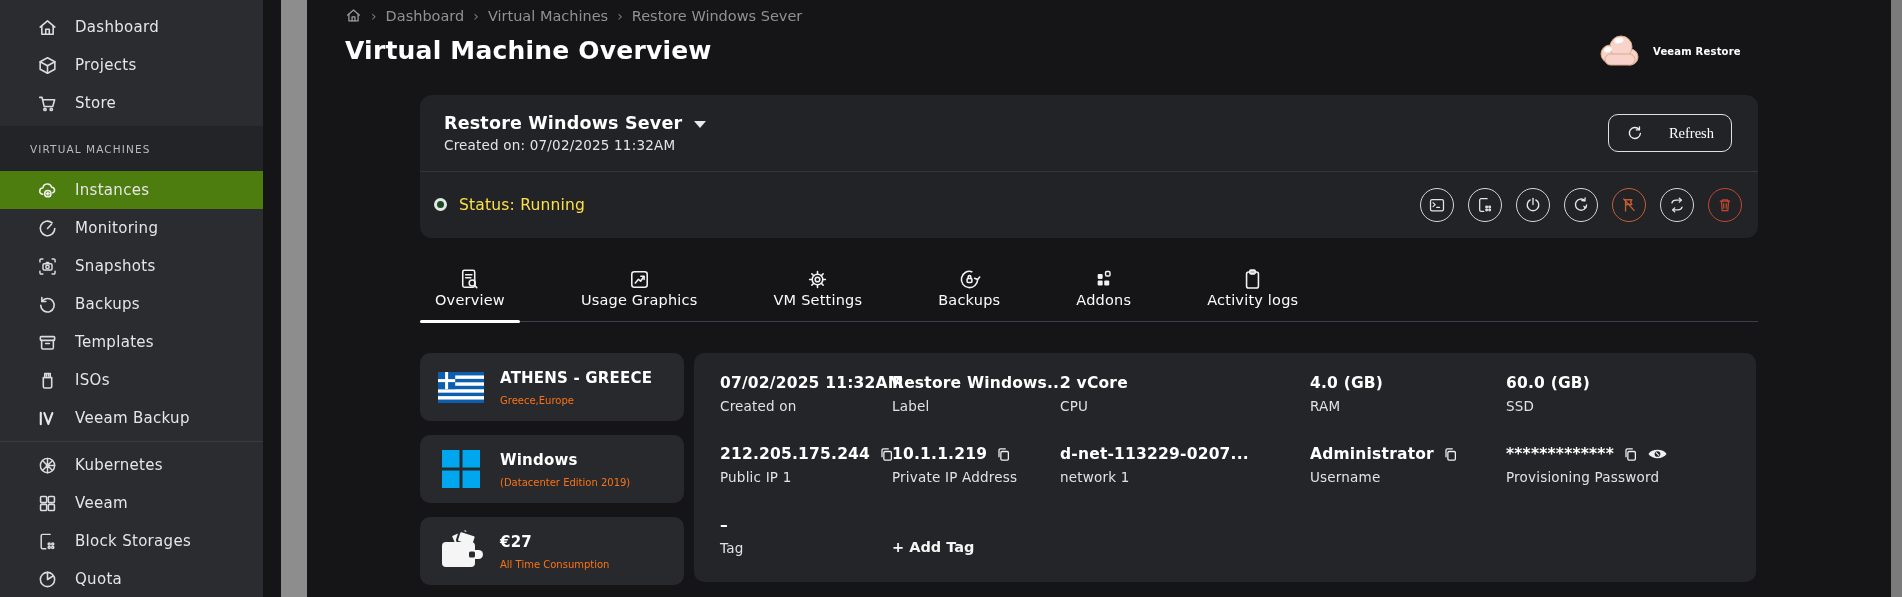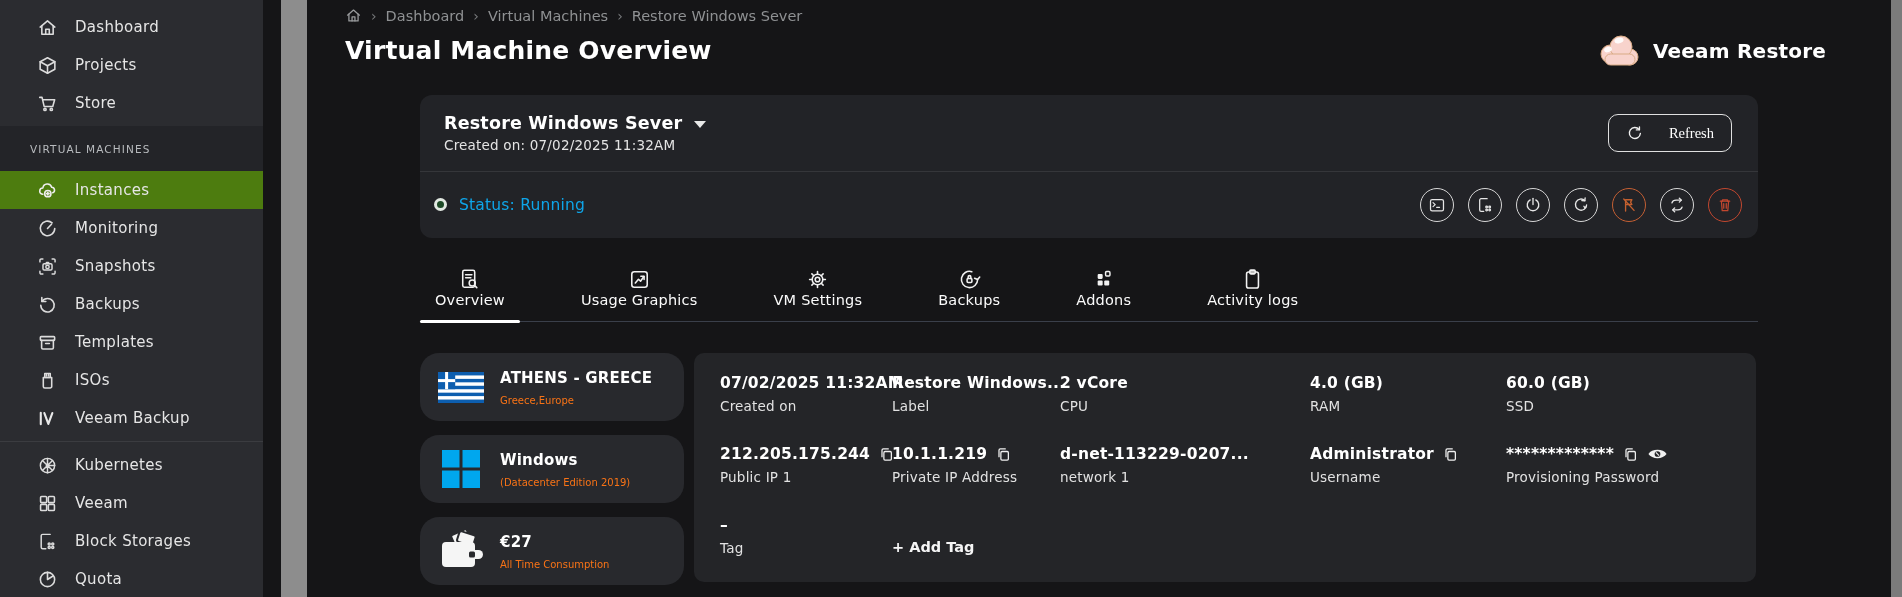--- a/index.html
+++ b/index.html
@@ -31,57 +31,57 @@
   .main { position:absolute; left:307px; top:0; right:11px; bottom:0; }
 
   .breadcrumb { position:absolute; left:38px; top:7px; display:flex; align-items:center; gap:9px;
     font-size:14.5px; color:#8f9193; }
   .breadcrumb .sep::before { content:"›"; color:#77797b; font-size:14px; }
   .crumb { cursor:pointer; }
 
   .page-title { position:absolute; left:38px; top:36px; font-size:25px; font-weight:bold; color:#ffffff; letter-spacing:.2px; }
 
   .brand { position:absolute; left:1291px; top:32px; display:flex; align-items:center; gap:11px; }
-  .brand-label { font-size:20px; font-weight:bold; color:#ffffff; letter-spacing:.2px;text-align:right; }
+  .brand-label { font-size:10px; font-weight:bold; color:#ffffff; letter-spacing:.2px;text-align:right; }
 
   
   .vm-panel { position:absolute; left:113px; top:95px; width:1338px; height:143px;
     background:#222327; border-radius:12px; }
   .panel-top { height:77px; display:flex; justify-content:space-between; align-items:center;
     padding:0 26px 0 24px; border-bottom:1px solid #35363a; }
   .vm-name-row { display:flex; align-items:center; gap:12px; cursor:pointer; }
   .vm-name { font-size:17.5px; font-weight:bold; color:#ffffff; letter-spacing:.2px; }
   .caret-down { width:0; height:0; border-left:6px solid transparent; border-right:6px solid transparent;
     border-top:7px solid #e8e8e8; margin-top:2px; }
   .vm-created { font-size:13.5px; color:#e4e4e4; margin-top:4px; letter-spacing:.2px; }
   .refresh-btn { display:flex; align-items:center; gap:26px; height:38px; padding:0 17px;
     background:transparent; border:1px solid #e0e0e0; border-radius:10px; color:#ffffff;
     font-size:14.5px; font-family:Liberation Serif, serif; cursor:pointer; }
 
   .panel-status { height:65px; display:flex; align-items:center; padding:0 16px 0 14px; }
   .status-dot { width:13px; height:13px; border-radius:50%; border:3px solid #e2e9e2; background:#1d4a26; }
-  .status-text { margin-left:12px; font-size:15.5px; color:#0ea5e9; letter-spacing:.2px; }
+  .status-text { margin-left:12px; font-size:15.5px; color:#fde047; letter-spacing:.2px; }
   .actions { margin-left:auto; display:flex; gap:14px; }
   .action-btn { width:34px; height:34px; border-radius:50%; border:1.4px solid #d6d6d6;
     background:transparent; display:flex; align-items:center; justify-content:center; cursor:pointer; }
   .action-btn.warn { border-color:#c45f33; }
   .action-btn.danger { border-color:#c2472f; }
 
   
   .tabs { position:absolute; left:113px; top:258px; width:1338px; display:flex; gap:46px;
     border-bottom:1.5px solid #3a3f4a; }
   .tab { display:flex; flex-direction:column; align-items:center; padding:9px 15px 13px;
     cursor:pointer; position:relative; }
   .tab-label { font-size:14.5px; color:#fbfbfb; letter-spacing:.2px; white-space:nowrap; }
   .tab.active::after { content:""; position:absolute; left:0; right:0; bottom:-2px; height:3px;
     background:#ffffff; border-radius:2px; }
 
   
   .cards { position:absolute; left:113px; top:353px; width:264px; display:flex; flex-direction:column; gap:14px; }
-  .scard { height:68px; background:#28292d; border-radius:19px; display:flex; align-items:center;
+  .scard { height:68px; background:#28292d; border-radius:10px; display:flex; align-items:center;
     padding:0 12px 0 17px; gap:15px; }
   .scard-icon { width:48px; display:flex; justify-content:center; }
   .scard-title { font-size:15px; font-weight:bold; color:#ffffff; letter-spacing:.2px; white-space:nowrap; }
   .scard-sub { font-size:10px; color:#f97316; margin-top:8px; white-space:nowrap; }
 
   
   .detail-card { position:absolute; left:387px; top:353px; width:1062px; height:229px;
     background:#242528; border-radius:10px; padding:21px 26px; }
   .drow { display:grid; grid-template-columns:172px 168px 250px 196px 1fr; margin-bottom:31px; }
   .dcell {}

